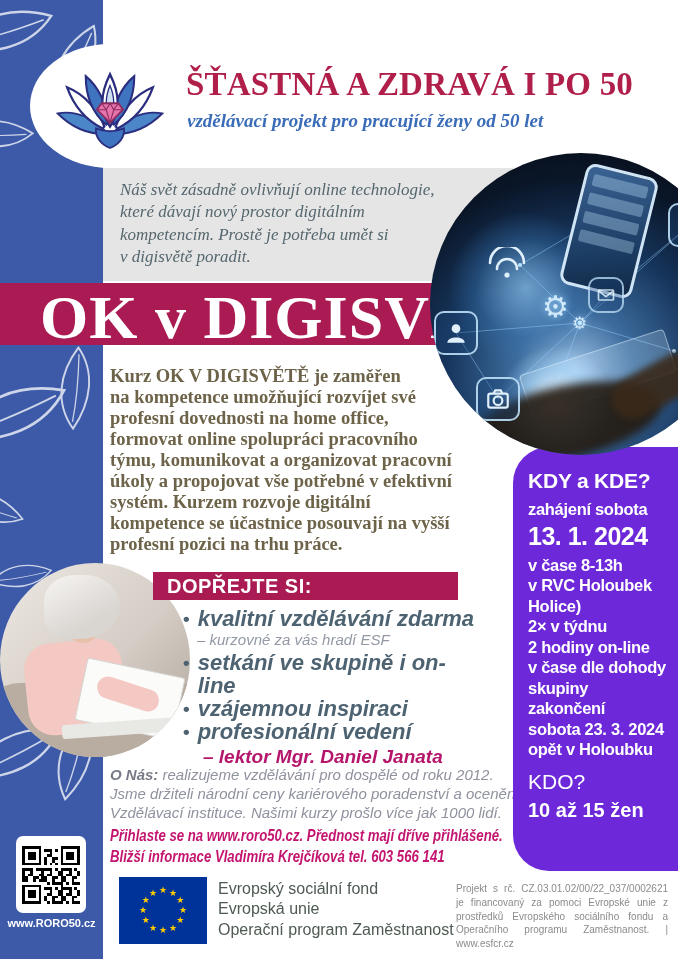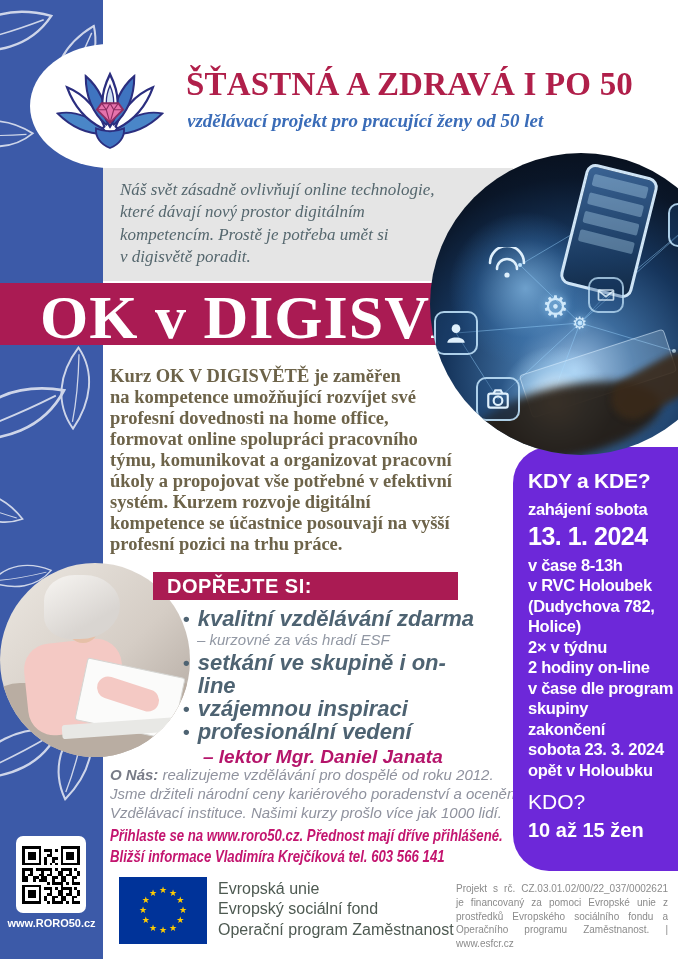--- a/index.html
+++ b/index.html
@@ -277,25 +277,24 @@
     </div>
     <div class="b-lektor">– lektor Mgr. Daniel Janata</div>
   </div>
 
   <div class="abs sidebar">
     <div class="sb-h">KDY a KDE?</div>
     <div class="sb-line">zahájení sobota</div>
     <div class="sb-date">13. 1. 2024</div>
     <div class="sb-line">v čase 8-13h</div>
     <div class="sb-line">v RVC Holoubek</div>
-    <div class="sb-line">(Dudychova 782,</div>
     <div class="sb-line">Holice)</div>
     <div class="sb-line">2× v týdnu</div>
     <div class="sb-line">2 hodiny on-line</div>
-    <div class="sb-line">v čase dle program</div>
+    <div class="sb-line">v čase dle dohody</div>
     <div class="sb-line">skupiny</div>
     <div class="sb-line">zakončení</div>
     <div class="sb-line">sobota 23. 3. 2024</div>
     <div class="sb-line">opět v Holoubku</div>
     <div class="sb-h2">KDO?</div>
     <div class="sb-who">10 až 15 žen</div>
   </div>
 
   <div class="abs about">
     <span class="about-label">O Nás:</span>
@@ -322,22 +321,22 @@
           <text x="44.0" y="56.2">★</text>
           <text x="34.0" y="53.5">★</text>
           <text x="26.7" y="46.2">★</text>
           <text x="24.0" y="36.2">★</text>
           <text x="26.7" y="26.2">★</text>
           <text x="34.0" y="18.9">★</text>
         </g>
     </svg>
   </div>
   <div class="abs eu-text">
+    <div>Evropský sociální fond</div>
     <div>Evropská unie</div>
-    <div>Evropský sociální fond</div>
     <div>Operační program Zaměstnanost</div>
   </div>
 
   <div class="abs fineprint">Projekt s rč. CZ.03.01.02/00/22_037/0002621 je financovaný za pomoci Evropské unie z prostředků Evropského sociálního fondu a Operačního programu Zaměstnanost. | www.esfcr.cz</div>
 
   <div class="abs qr-card">
     <svg width="58" height="58" viewBox="0 0 21 21" shape-rendering="crispEdges">
       <rect width="21" height="21" fill="#ffffff"></rect>
       <g id="qr-g" fill="#000000">
           <rect x="8" y="1" width="1" height="1"></rect>

